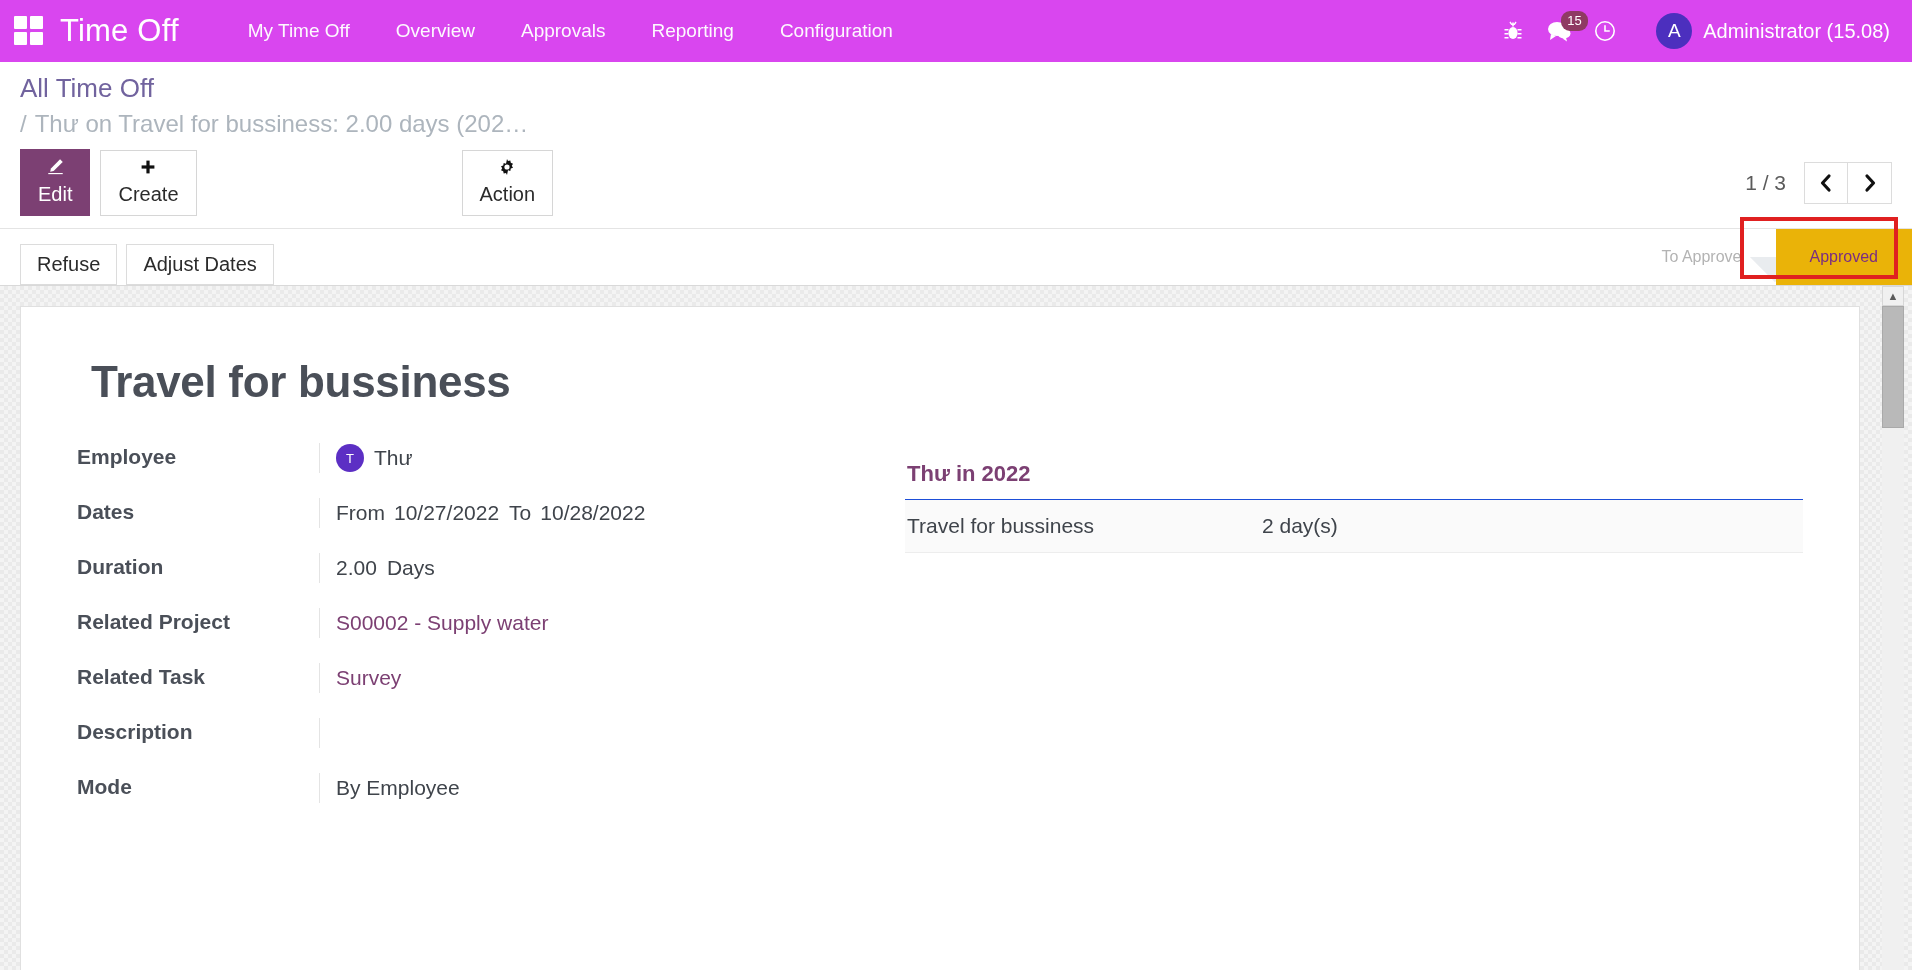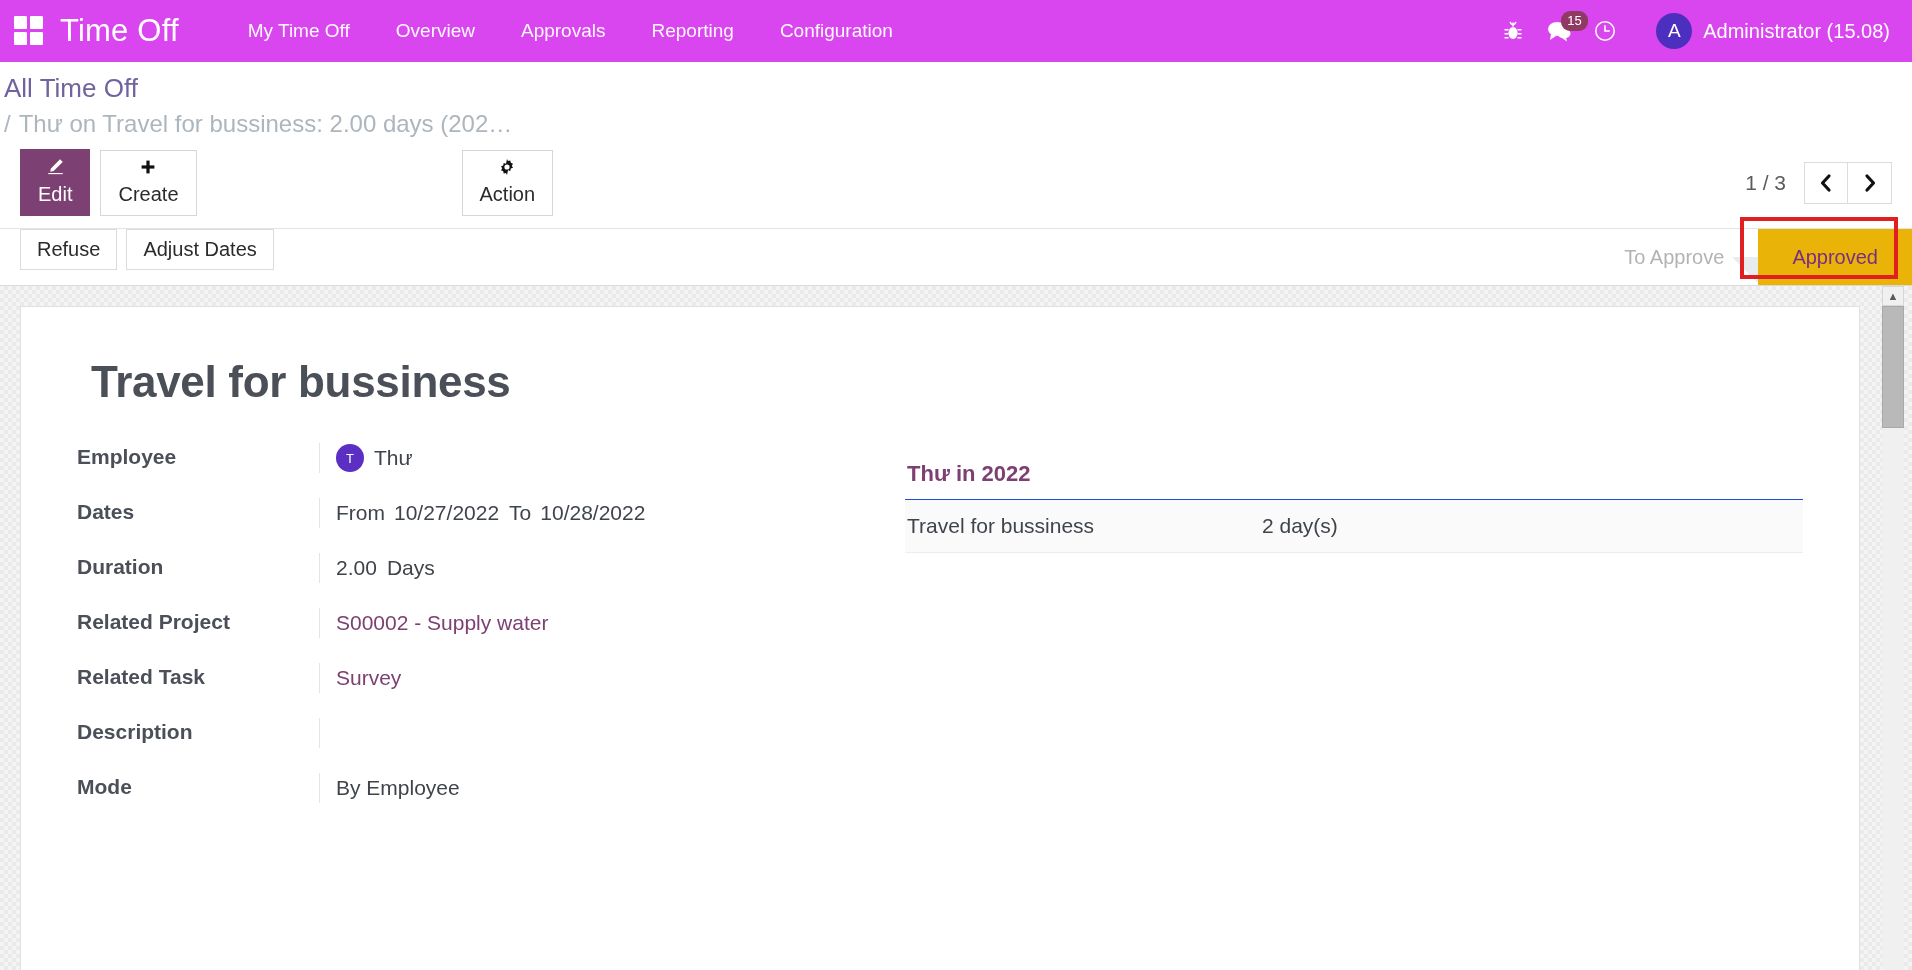--- a/index.html
+++ b/index.html
@@ -88,21 +88,21 @@
     color: #ffffff;
     display: flex; align-items: center; justify-content: center;
     font-size: 19px;
   }
   .user-name { font-size: 20px; white-space: nowrap; }
 
   
   .control-panel { background: #ffffff; padding: 0; }
 
   .breadcrumbs {
-    padding: 12px 0 0 4px;
+    padding: 12px 0 0 20px;
     line-height: 1.15;
   }
   .bc-root {
     color: #71639e;
     font-size: 26px;
     cursor: pointer;
     display: inline-block;
   }
   .bc-current-row {
     display: flex;
@@ -168,21 +168,21 @@
     cursor: pointer;
     font-size: 22px;
     color: #111;
     font-weight: bold;
   }
   .pager-btn + .pager-btn { border-left: none; }
 
   
   .statusbar {
     display: flex;
-    align-items: flex-start;
+    align-items: flex-end;
     border-top: 1px solid #e4e4e4;
     border-bottom: 1px solid #d9d9d9;
     background: #ffffff;
     height: 58px;
     padding: 0 0 0 20px;
     position: relative;
   }
   .sb-left { display: flex; align-items: center; gap: 0; }
   .sb-btn {
     font-size: 20px;
@@ -200,21 +200,21 @@
     margin-left: auto;
     display: flex;
     align-items: stretch;
     height: 100%;
   }
   .stage {
     position: relative;
     display: flex;
     align-items: center;
     padding: 0 34px 0 34px;
-    font-size: 20px;
+    font-size: 16px;
     color: #b3b3b3;
     background: #ffffff;
     cursor: pointer;
     white-space: nowrap;
   }
   .stage.pending::after {
     content: "";
     position: absolute;
     right: -17px;
     top: 50%;

